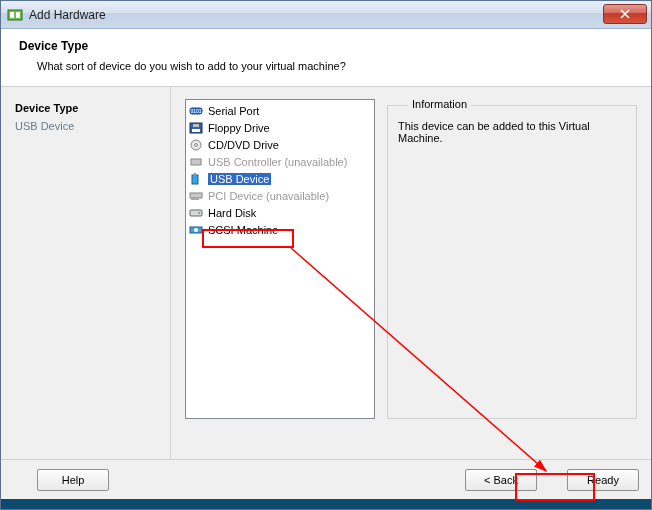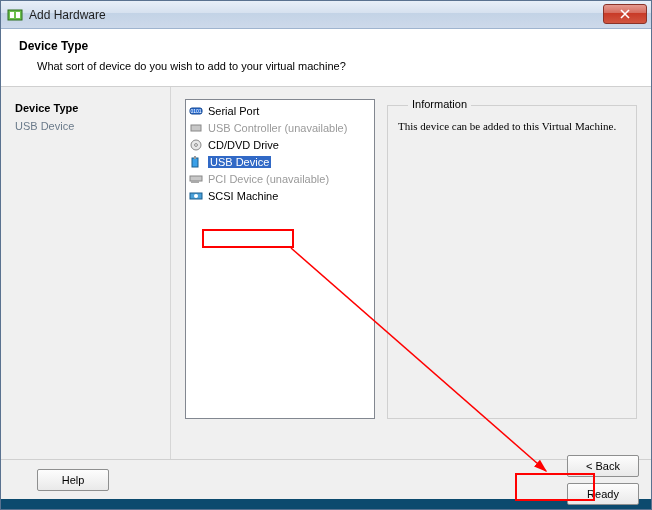--- a/index.html
+++ b/index.html
@@ -129,21 +129,21 @@
     margin-top: 6px;
     background: #f0f0f0;
   }
   .info-legend {
     position: absolute;
     top: -8px; left: 20px;
     background: #f0f0f0;
     padding: 0 4px;
     color:#000;
   }
-  .info-text { color:#000;font-family:Liberation Serif, serif; }
+  .info-text { color:#000; }
   .button-bar {
     height: 40px;
     border-top: 1px solid #d0d0d0;
     background: #f0f0f0;
     display: flex;
     align-items: center;
     padding: 0 12px;
   }
   .btn {
     height: 22px;
@@ -151,21 +151,21 @@
     background: linear-gradient(to bottom,#fdfdfd,#e9e9e9);
     border: 1px solid #8e8f8f;
     border-radius: 2px;
     font-family: inherit;
     font-size: 11px;
     padding: 0 10px;
     cursor: pointer;
     margin-left: 24px;
   }
   .btn-help { margin-right: auto; }
-  .btn-group { display:flex; gap:6px; align-items:center;flex-direction:column; }
+  .btn-group { display:flex; gap:6px; align-items:center; }
   .next-wrap { position: relative; }
   svg.arrow-overlay {
     position: absolute;
     left: 0; top: 0;
     pointer-events: none;
     z-index: 50;
   }
 </style>
 </head>
 <body>
@@ -205,54 +205,73 @@
         <div class="device-list">
           <div class="device-item">
             <span class="dicon">
                 <svg width="14" height="12">
                   <rect x="1" y="3" width="12" height="6" rx="2" fill="#2a6fd6" stroke="#14468f"></rect>
                   <text x="7" y="8" font-size="5" text-anchor="middle" fill="#fff">0101</text>
                 </svg>
               </span>
             <span class="device-label">Serial Port</span>
           </div>
-          <div class="device-item device-unavail">
-            <span class="dicon">
-                <svg width="14" height="12">
-                  <rect x="2" y="3" width="10" height="6" fill="#c8c8c8" stroke="#888"></rect>
-                </svg>
-              </span>
-            <span class="device-label">USB Controller (unavailable)</span>
+          <div class="device-item">
+            <span class="dicon">
+                <svg width="14" height="12">
+                  <rect x="1" y="1" width="12" height="10" fill="#3a5fa8" stroke="#1b3560"></rect>
+                  <rect x="4" y="2" width="6" height="3" fill="#c0c0c0"></rect>
+                  <rect x="3" y="7" width="8" height="3" fill="#fff"></rect>
+                </svg>
+              </span>
+            <span class="device-label">Floppy Drive</span>
           </div>
           <div class="device-item">
             <span class="dicon">
                 <svg width="14" height="12">
                   <circle cx="7" cy="6" r="5" fill="#e8e8e8" stroke="#888"></circle>
                   <circle cx="7" cy="6" r="1.4" fill="#fff" stroke="#888"></circle>
                 </svg>
               </span>
             <span class="device-label">CD/DVD Drive</span>
           </div>
+          <div class="device-item device-unavail">
+            <span class="dicon">
+                <svg width="14" height="12">
+                  <rect x="2" y="3" width="10" height="6" fill="#c8c8c8" stroke="#888"></rect>
+                </svg>
+              </span>
+            <span class="device-label">USB Controller (unavailable)</span>
+          </div>
           <div class="device-item device-selected">
             <span class="dicon">
                 <svg width="14" height="12">
                   <rect x="3" y="2" width="6" height="9" fill="#3aa0e8" stroke="#1a5f8f"></rect>
                   <rect x="5" y="0" width="2" height="3" fill="#999"></rect>
                 </svg>
               </span>
             <span class="device-label">USB Device</span>
           </div>
           <div class="device-item device-unavail">
             <span class="dicon">
                 <svg width="14" height="12">
                   <rect x="1" y="3" width="12" height="5" fill="#c8c8c8" stroke="#888"></rect>
                   <rect x="2" y="8" width="8" height="2" fill="#aaa"></rect>
                 </svg>
               </span>
             <span class="device-label">PCI Device (unavailable)</span>
+          </div>
+          <div class="device-item">
+            <span class="dicon">
+                <svg width="14" height="12">
+                  <rect x="1" y="3" width="12" height="6" rx="1" fill="#d8d8d8" stroke="#666"></rect>
+                  <circle cx="10" cy="6" r="1" fill="#5aaf5a"></circle>
+                </svg>
+              </span>
+            <span class="device-label">Hard Disk</span>
           </div>
           <div class="device-item">
             <span class="dicon">
                 <svg width="14" height="12">
                   <rect x="1" y="3" width="12" height="6" fill="#4aa0d8" stroke="#1a5f8f"></rect>
                   <circle cx="7" cy="6" r="2" fill="#fff"></circle>
                 </svg>
               </span>
             <span class="device-label">SCSI Machine</span>
           </div>

